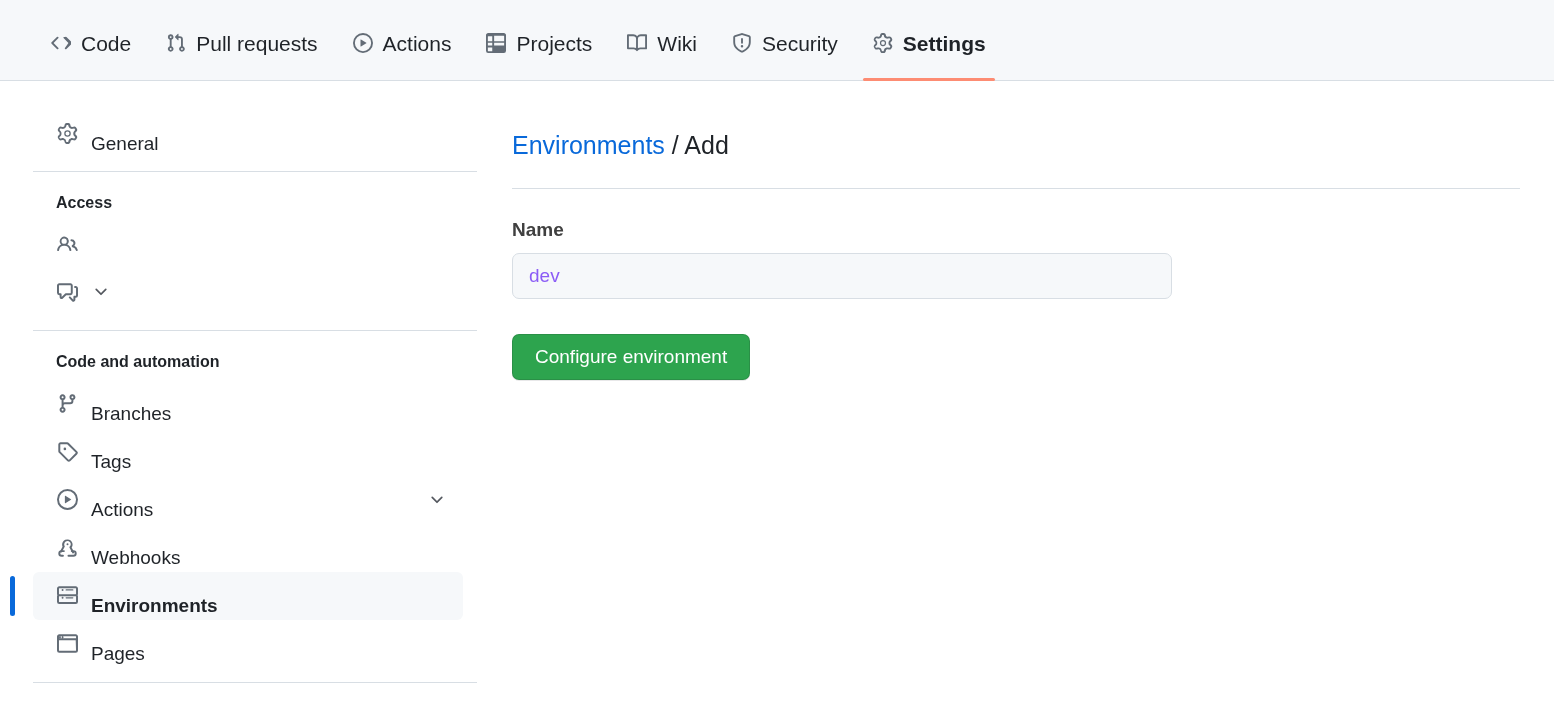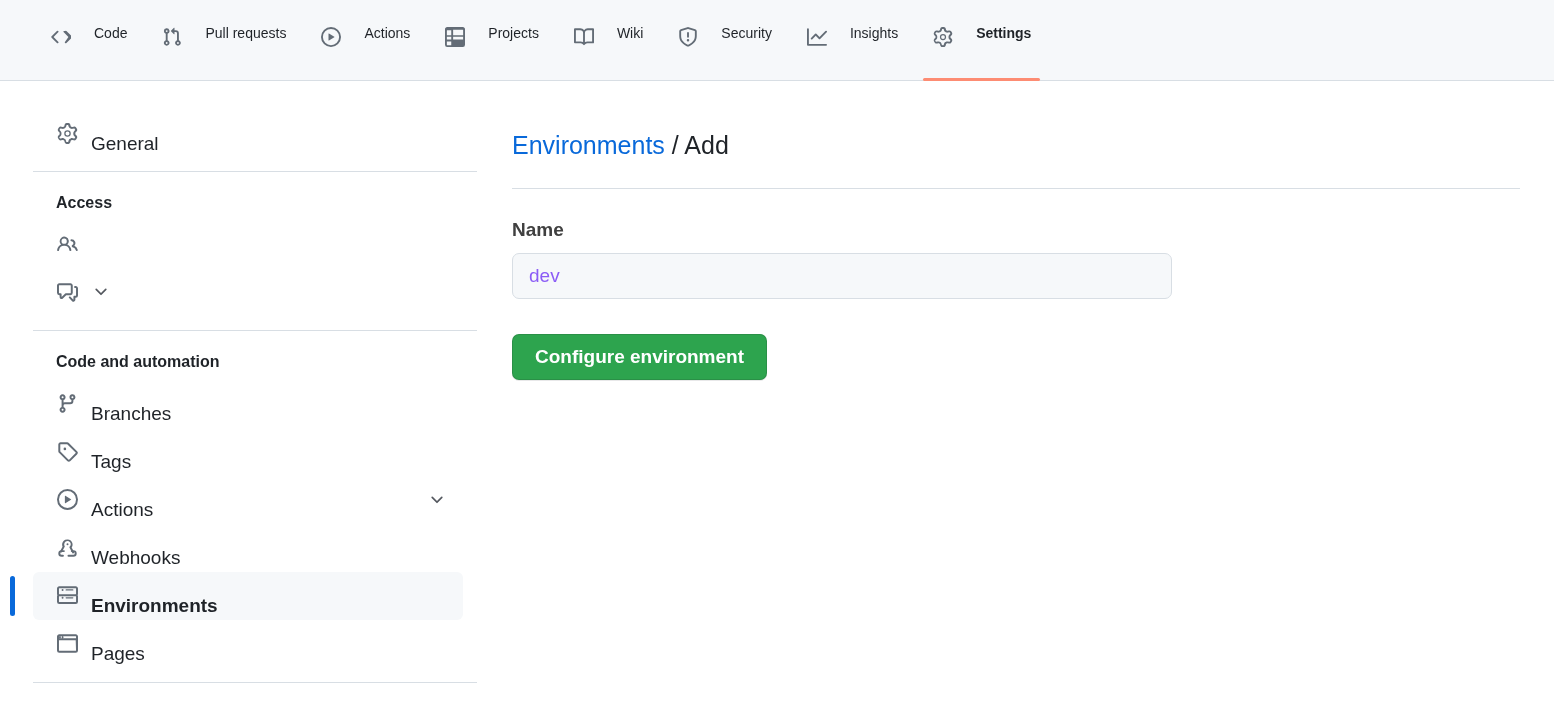--- a/index.html
+++ b/index.html
@@ -26,26 +26,26 @@
   }
   .nav-list {
     display: flex;
     align-items: flex-end;
     gap: 0px;
     height: 100%;
   }
   .nav-item {
     position: relative;
     display: flex;
-    align-items: flex-start;
-    gap: 22px;
+    align-items: flex-end;
+    gap: 9px;
     height: 100%;
     padding: 0 17px;
     color: #1f2328;
-    font-size: 14px;
+    font-size: 21px;
     line-height: 1;
     cursor: pointer;
     text-decoration: none;
     padding-bottom: 26px;
     padding-top: 26px;
   }
   .nav-item .nav-label { white-space: nowrap; }
   .nav-item.selected .nav-label { font-weight: 700; }
   .nav-item.selected::after {
     content: "";
@@ -199,21 +199,21 @@
 
   .configure-btn {
     margin-top: 35px;
     height: 46px;
     padding: 0 22px;
     background: #2da44e;
     border: 1px solid rgba(27,31,36,0.15);
     border-radius: 7px;
     color: #ffffff;
     font-size: 19px;
-    font-weight: 700;
+    font-weight: 400;
     font-family: "Liberation Sans", sans-serif;
     cursor: pointer;
     box-shadow: 0 1px 0 rgba(27,31,36,0.1);
   }
 </style>
 </head>
 <body>
 
 <nav class="repo-nav">
   <div class="nav-list">
@@ -265,28 +265,20 @@
 
     <a class="nav-item">
       <span class="nav-icon">
         <svg width="20" height="20" viewBox="0 0 16 16" fill="currentColor" aria-hidden="true">
           <path d="M7.467.133a1.748 1.748 0 0 1 1.066 0l5.25 1.68A1.75 1.75 0 0 1 15 3.48V7c0 1.566-.32 3.182-1.303 4.682-.983 1.498-2.585 2.813-5.032 3.855a1.698 1.698 0 0 1-1.33 0c-2.447-1.042-4.049-2.357-5.032-3.855C1.32 10.182 1 8.566 1 7V3.48a1.75 1.75 0 0 1 1.217-1.667Zm.61 1.429a.25.25 0 0 0-.153 0l-5.25 1.68a.25.25 0 0 0-.174.238V7c0 1.358.275 2.666 1.057 3.86.784 1.194 2.121 2.34 4.366 3.297a.2.2 0 0 0 .154 0c2.245-.957 3.582-2.103 4.366-3.298C13.225 9.666 13.5 8.36 13.5 7V3.48a.251.251 0 0 0-.174-.237l-5.25-1.68ZM8.75 4.75v3a.75.75 0 0 1-1.5 0v-3a.75.75 0 0 1 1.5 0ZM9 10.5a1 1 0 1 1-2 0 1 1 0 0 1 2 0Z"></path>
         </svg>
       </span>
       <span class="nav-label">Security</span>
     </a>
 
-    <a class="nav-item">
-      <span class="nav-icon">
-        <svg width="20" height="20" viewBox="0 0 16 16" fill="currentColor" aria-hidden="true">
-          <path d="M1.5 1.75V13.5h13.75a.75.75 0 0 1 0 1.5H.75a.75.75 0 0 1-.75-.75V1.75a.75.75 0 0 1 1.5 0Zm14.28 2.53-5.25 5.25a.75.75 0 0 1-1.06 0L7 7.06 4.28 9.78a.751.751 0 0 1-1.042-.018.751.751 0 0 1-.018-1.042l3.25-3.25a.75.75 0 0 1 1.06 0L10 7.94l4.72-4.72a.751.751 0 0 1 1.042.018.751.751 0 0 1 .018 1.042Z"></path>
-        </svg>
-      </span>
-      <span class="nav-label">Insights</span>
-    </a>
 
     <a class="nav-item selected">
       <span class="nav-icon">
         <svg width="20" height="20" viewBox="0 0 16 16" fill="currentColor" aria-hidden="true">
           <path d="M8 0a8.2 8.2 0 0 1 .701.031C9.444.095 9.99.645 10.16 1.29l.288 1.107c.018.066.079.158.212.224.231.114.454.243.668.386.123.082.233.09.299.071l1.103-.303c.644-.176 1.392.021 1.82.63.27.385.506.792.704 1.218.315.675.111 1.422-.363 1.891l-.814.806c-.049.048-.098.147-.088.294.016.257.016.515 0 .772-.01.147.039.246.088.294l.814.806c.474.469.678 1.216.363 1.891a7.977 7.977 0 0 1-.704 1.217c-.428.61-1.176.807-1.82.63l-1.103-.302c-.066-.019-.176-.011-.299.071a4.909 4.909 0 0 1-.668.386c-.133.066-.194.158-.212.224l-.288 1.107c-.17.645-.716 1.195-1.459 1.259a8.006 8.006 0 0 1-1.402 0c-.743-.064-1.289-.614-1.459-1.259l-.288-1.107c-.018-.066-.079-.158-.212-.224a4.938 4.938 0 0 1-.668-.386c-.123-.082-.233-.09-.299-.071l-1.103.303c-.644.176-1.392-.021-1.82-.63a8.12 8.12 0 0 1-.704-1.218c-.315-.675-.111-1.422.363-1.891l.814-.806c.049-.048.098-.147.088-.294a6.214 6.214 0 0 1 0-.772c.01-.147-.039-.246-.088-.294l-.814-.806C.635 6.045.431 5.298.746 4.623a7.92 7.92 0 0 1 .704-1.217c.428-.61 1.176-.807 1.82-.63l1.103.302c.066.019.176.011.299-.071.214-.143.437-.272.668-.386.133-.066.194-.158.212-.224L5.84 1.29C6.01.645 6.556.095 7.299.03 7.53.01 7.764 0 8 0Zm0 1.5c-.195 0-.388.008-.578.025-.058.005-.116.042-.134.112l-.29 1.106c-.166.636-.673 1.035-1.064 1.229a3.42 3.42 0 0 0-.468.27c-.365.245-.994.404-1.633.229l-1.102-.303c-.069-.019-.132.005-.166.053a6.59 6.59 0 0 0-.578 1c-.03.064-.15.117.02.165l.815.806c.47.465.61 1.083.58 1.543a4.7 4.7 0 0 0 0 .58c.03.46-.11 1.078-.58 1.543l-.815.806c-.5.048-.5.101-.2.165.167.345.36.679.578 1 .034.049.097.072.166.053l1.102-.303c.64-.175 1.268-.016 1.633.229.15.1.306.191.468.27.391.194.898.593 1.064 1.229l.29 1.106c.18.07.76.107.134.112a6.47 6.47 0 0 0 1.156 0c.058-.005.116-.042.134-.112l.29-1.106c.166-.636.673-1.035 1.064-1.229.162-.079.318-.17.468-.27.365-.245.994-.404 1.633-.229l1.102.303c.69.019.132-.004.166-.053.218-.321.411-.655.578-1 .03-.064.03-.117-.02-.165l-.815-.806c-.47-.465-.61-1.083-.58-1.543a4.7 4.7 0 0 0 0-.58c-.03-.46.11-1.078.58-1.543l.815-.806c.05-.48.05-.101.02-.165a6.633 6.633 0 0 0-.578-1c-.034-.048-.097-.072-.166-.053l-1.102.303c-.64.175-1.268.016-1.633-.229a3.42 3.42 0 0 0-.468-.27c-.391-.194-.898-.593-1.064-1.229l-.29-1.106c-.018-.07-.076-.107-.134-.112A6.392 6.392 0 0 0 8 1.5Zm0 4a2.5 2.5 0 1 1 0 5 2.5 2.5 0 0 1 0-5ZM9.5 8a1.5 1.5 0 1 0-3 0 1.5 1.5 0 0 0 3 0Z"></path>
         </svg>
       </span>
       <span class="nav-label">Settings</span>
     </a>
 

